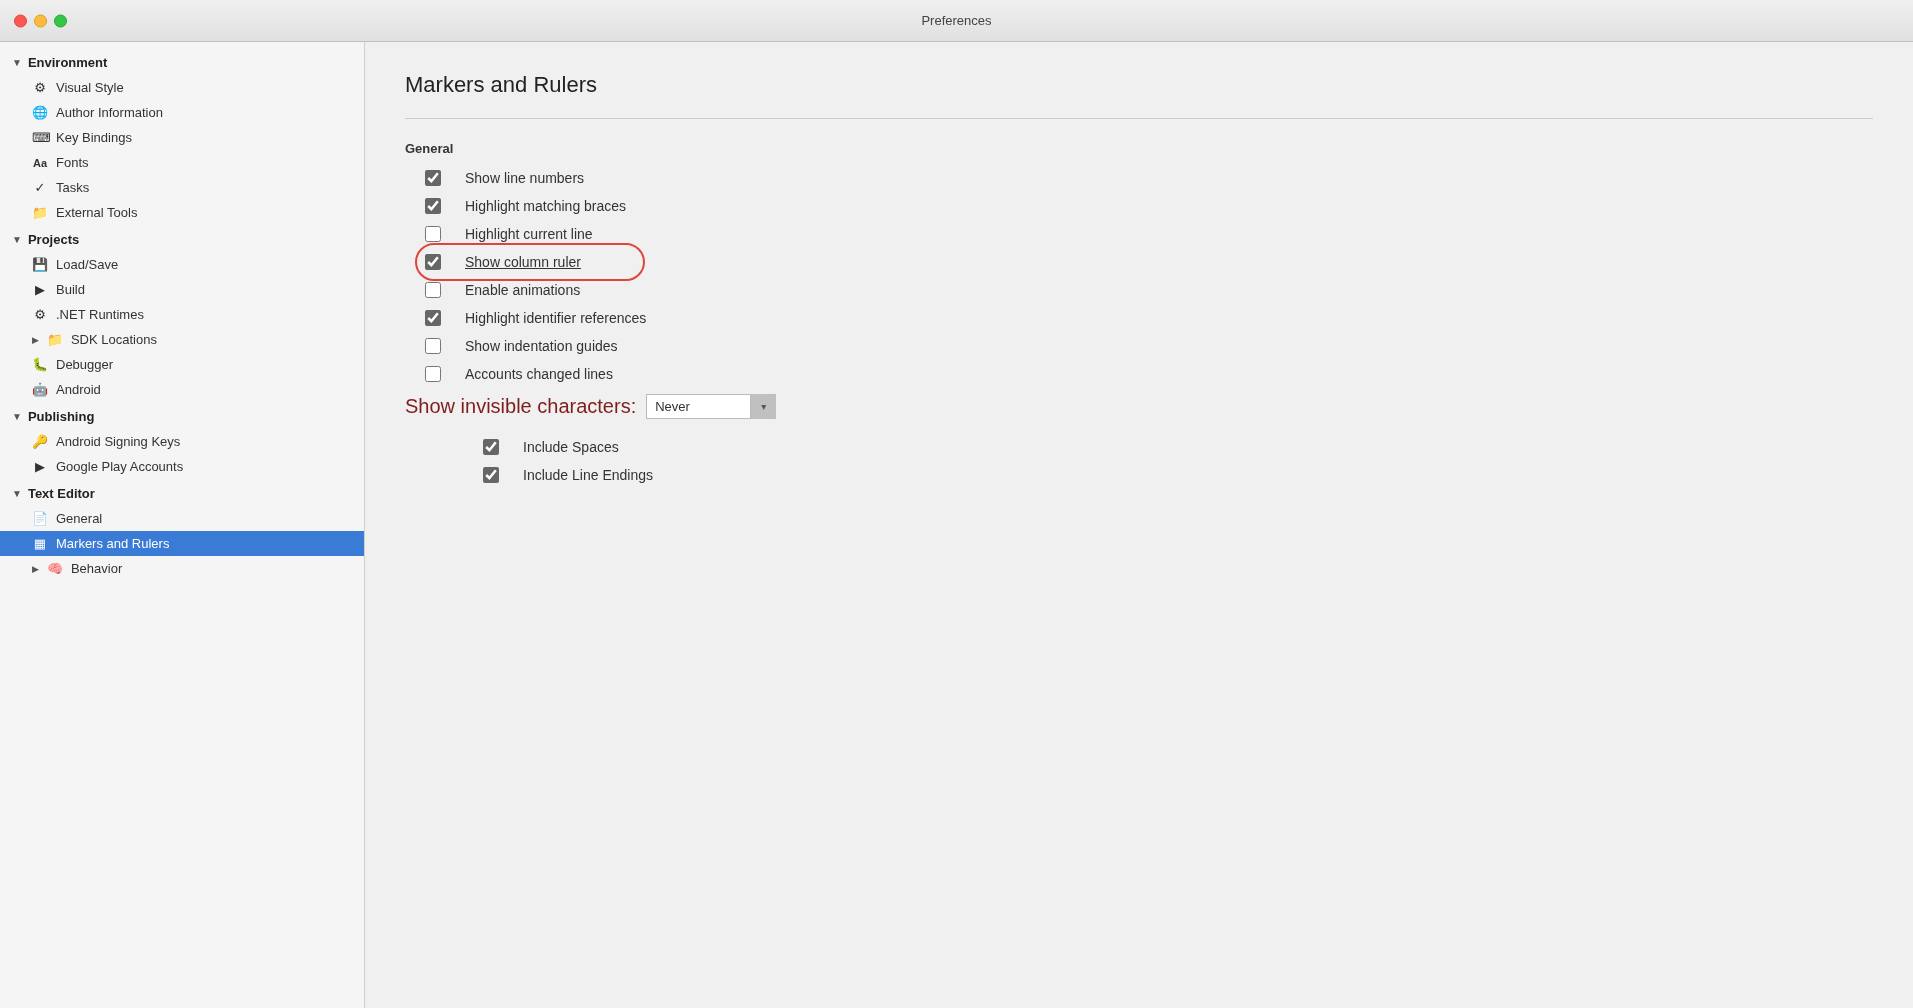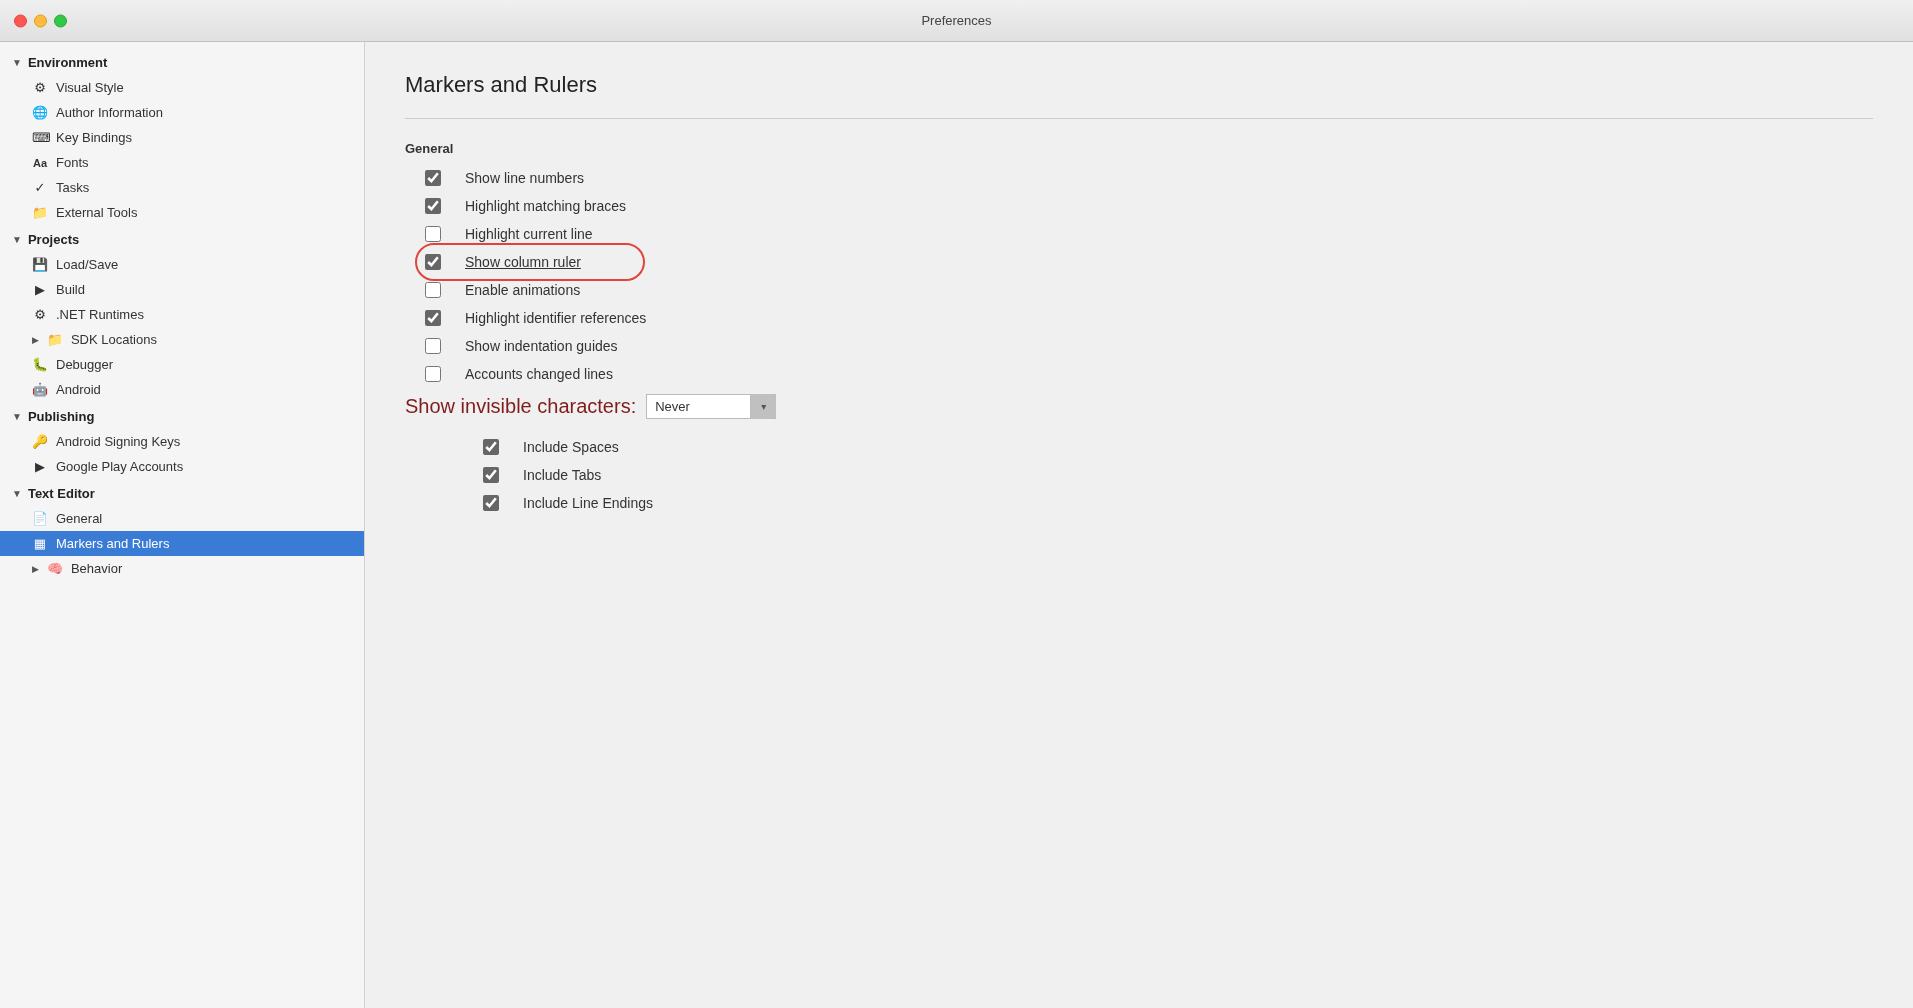--- a/index.html
+++ b/index.html
@@ -403,24 +403,20 @@
       </div>
     </div>
 
     <div class="indent-checkboxes">
 
       <div class="checkbox-row">
         <input type="checkbox" id="include-spaces" checked="" style="">
         <label for="include-spaces">Include Spaces</label>
       </div>
 
-      <div class="checkbox-row">
-        <input type="checkbox" id="include-tabs" checked="" style="">
-        <label for="include-tabs">Include Tabs</label>
-      </div>
 
       <div class="checkbox-row">
         <input type="checkbox" id="include-line-endings" checked="" style="">
         <label for="include-line-endings">Include Line Endings</label>
       </div>
     </div>
 
   </div>
 </div>
 

